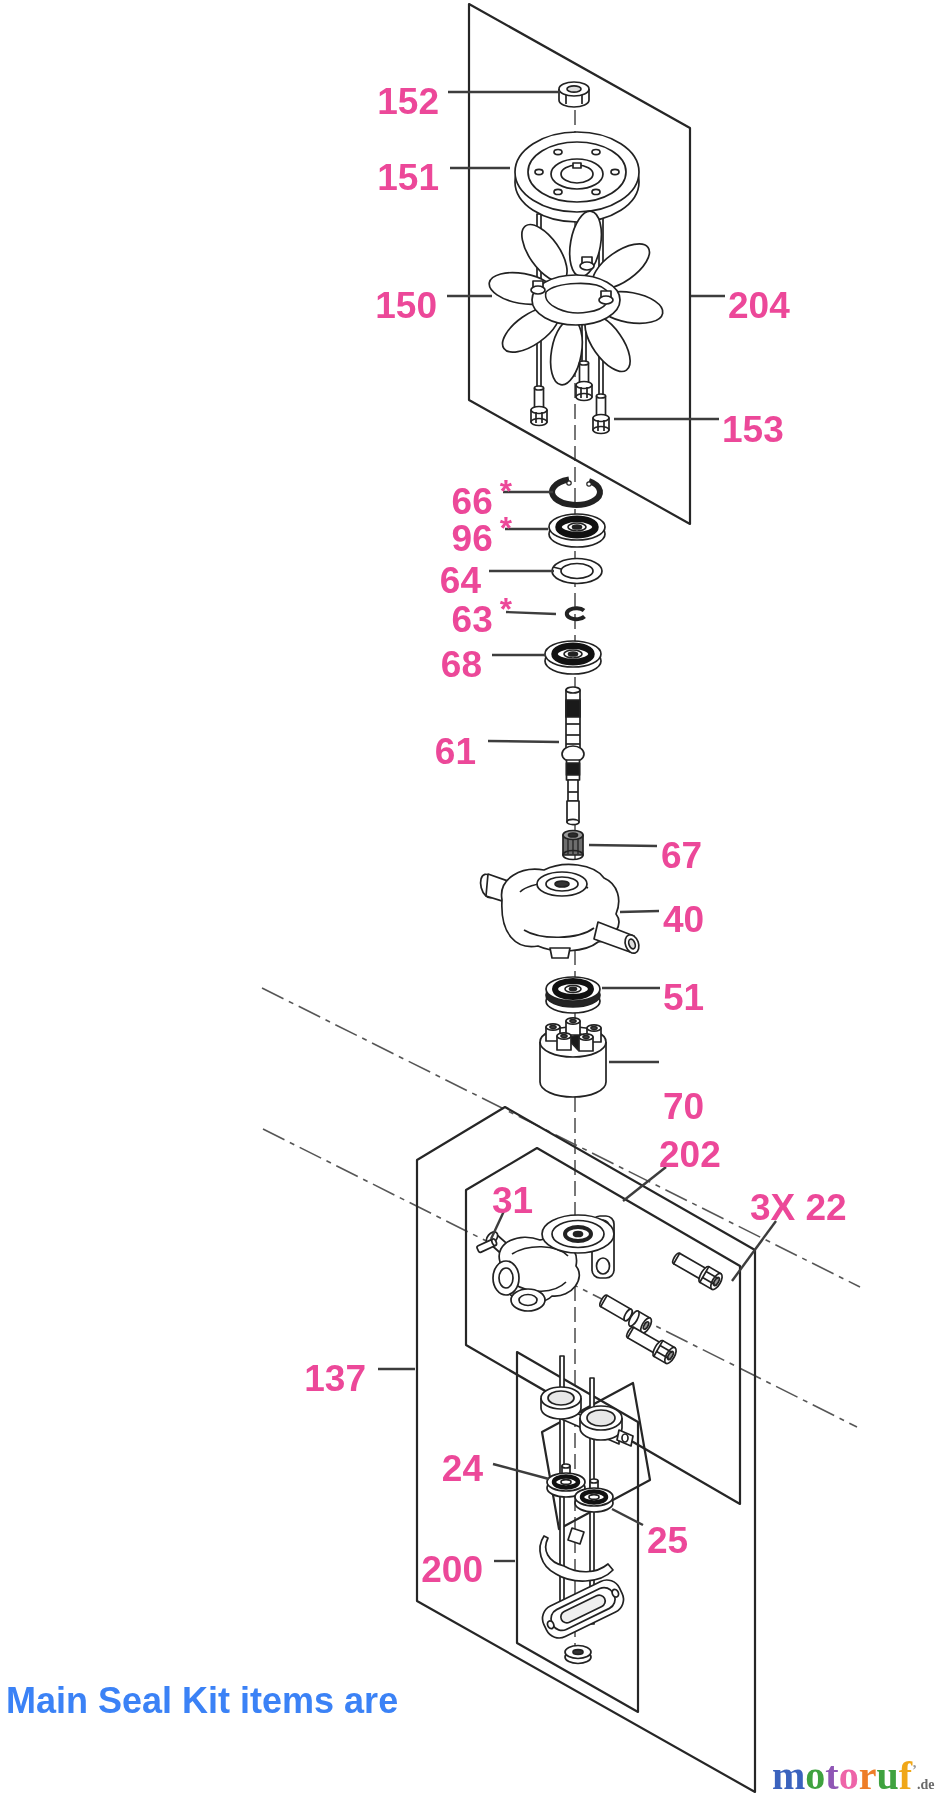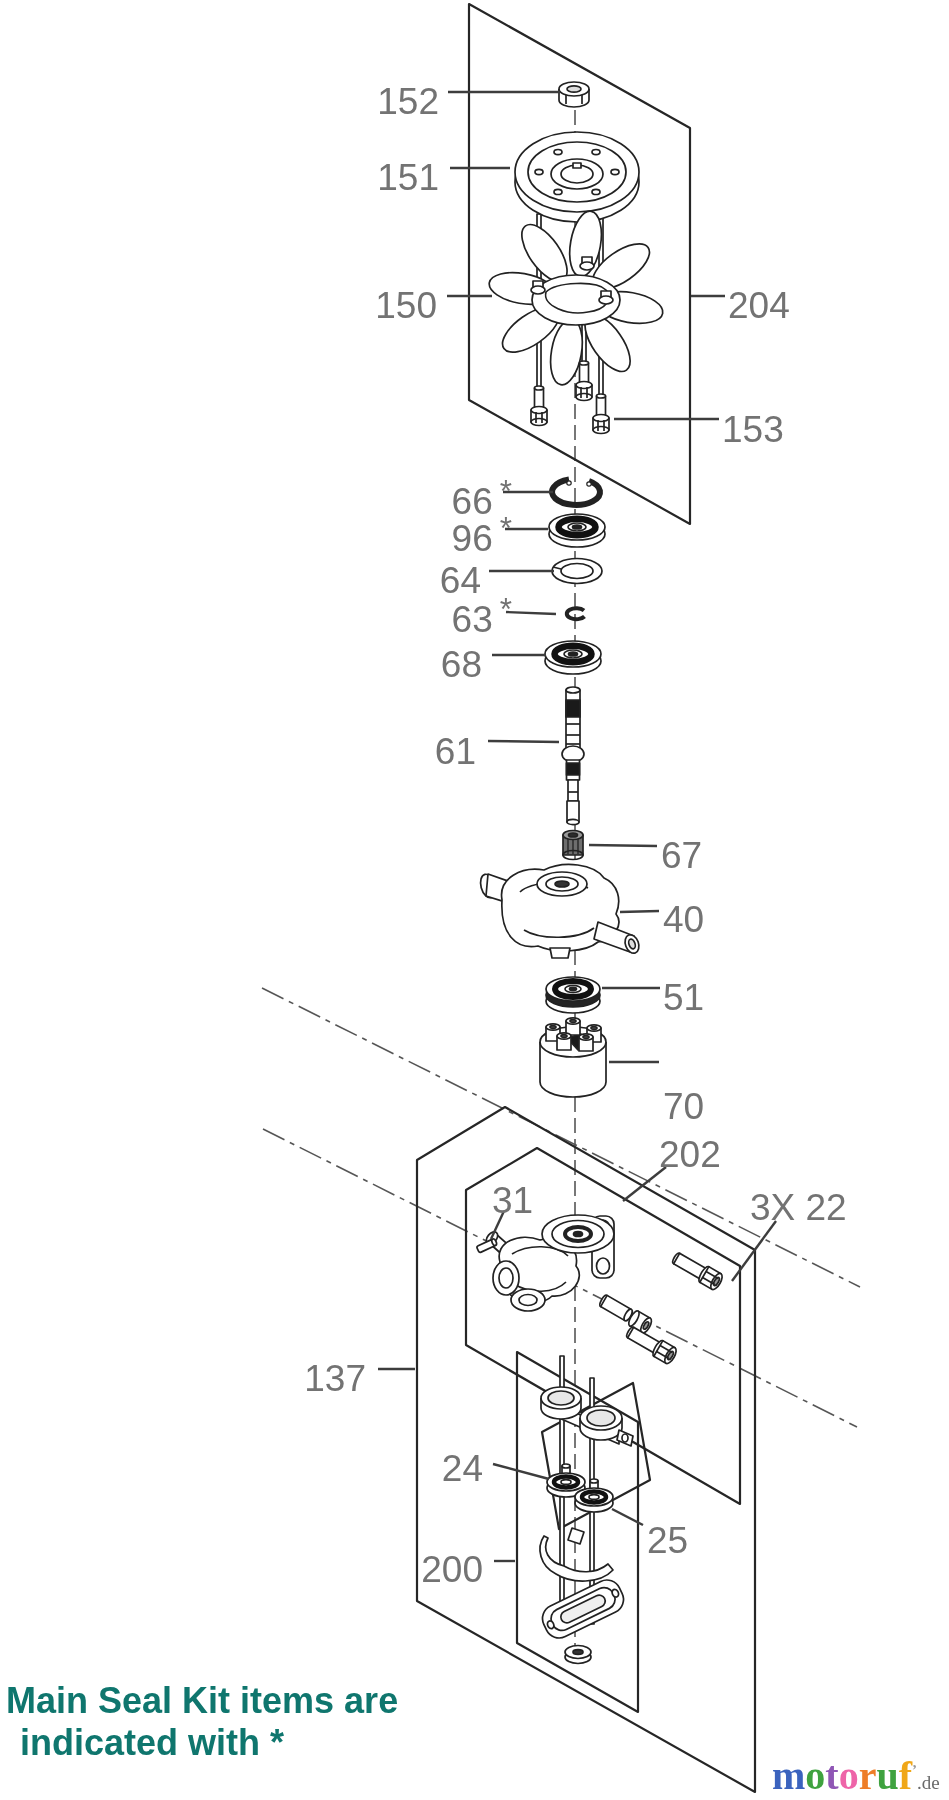--- a/index.html
+++ b/index.html
@@ -1,26 +1,26 @@
 <!DOCTYPE html>
 <html><head>
 <meta charset="utf-8">
 <style>
   html,body{margin:0;padding:0;background:#fff;}
   .stage{position:relative;width:949px;height:1800px;background:#ffffff;overflow:hidden;
          font-family:"Liberation Sans",sans-serif;}
   svg.art{position:absolute;left:0;top:0;}
-  .plabel{position:absolute;font-family:"Liberation Sans",sans-serif;font-weight:normal;
-          font-size:37px;line-height:46px;color:#737373;white-space:nowrap;}
+  .plabel{position:absolute;font-family:"Liberation Sans",sans-serif;font-weight:bold;
+          font-size:37px;line-height:46px;color:#ec4899;white-space:nowrap;}
   .star{font-size:0.85em;vertical-align:0.38em;margin-left:7px;}
-  .note{position:absolute;left:6px;top:1680px;font-weight:bold;font-size:36px;line-height:42px;color:#0f766e;}
+  .note{position:absolute;left:6px;top:1680px;font-weight:bold;font-size:36px;line-height:42px;color:#3b82f6;}
   .note .l2{padding-left:14px;}
   .watermark{position:absolute;left:772px;top:1748px;font-family:"Liberation Serif",serif;
              font-weight:bold;font-size:40px;line-height:44px;white-space:nowrap;}
-  .watermark .suffix{font-size:19px;font-weight:normal;}
+  .watermark .suffix{font-size:14px;font-weight:bold;}
   .watermark .tick{font-size:15px;vertical-align:super;color:#9a9a9a;}
 </style>
 </head>
 <body>
 
 <div class="stage">
 
 <svg class="art" width="949" height="1800" viewBox="0 0 949 1800">
   <defs>
     <g id="dbolt">
@@ -378,20 +378,19 @@
 <div class="plabel" style="left:659px;top:1122px"><span>202</span><span class="star"></span></div>
 <div class="plabel" style="left:492px;top:1168px"><span>31</span><span class="star"></span></div>
 <div class="plabel" style="left:750px;top:1175px"><span>3X 22</span><span class="star"></span></div>
 <div class="plabel" style="right:576px;top:1346px"><span>137</span><span class="star"></span></div>
 <div class="plabel" style="right:459px;top:1436px"><span>24</span><span class="star"></span></div>
 <div class="plabel" style="left:647px;top:1508px"><span>25</span><span class="star"></span></div>
 <div class="plabel" style="right:459px;top:1537px"><span>200</span><span class="star"></span></div>
 
 <div class="note">
   <div>Main Seal Kit items are</div>
-  <div class="l2">indicated with *</div>
 </div>
 
 <div class="watermark">
   <span style="color: rgb(59, 99, 190);">m</span><span style="color: rgb(63, 162, 63);">o</span><span style="color: rgb(143, 86, 181);">t</span><span style="color: rgb(238, 100, 168);">o</span><span style="color: rgb(238, 125, 39);">r</span><span style="color: rgb(63, 162, 63);">u</span><span style="color: rgb(240, 167, 24);">f</span><span class="tick">’</span><span class="suffix" style="color: rgb(106, 106, 106);">.de</span>
 </div>
 
 </div>
 
 </body></html>

